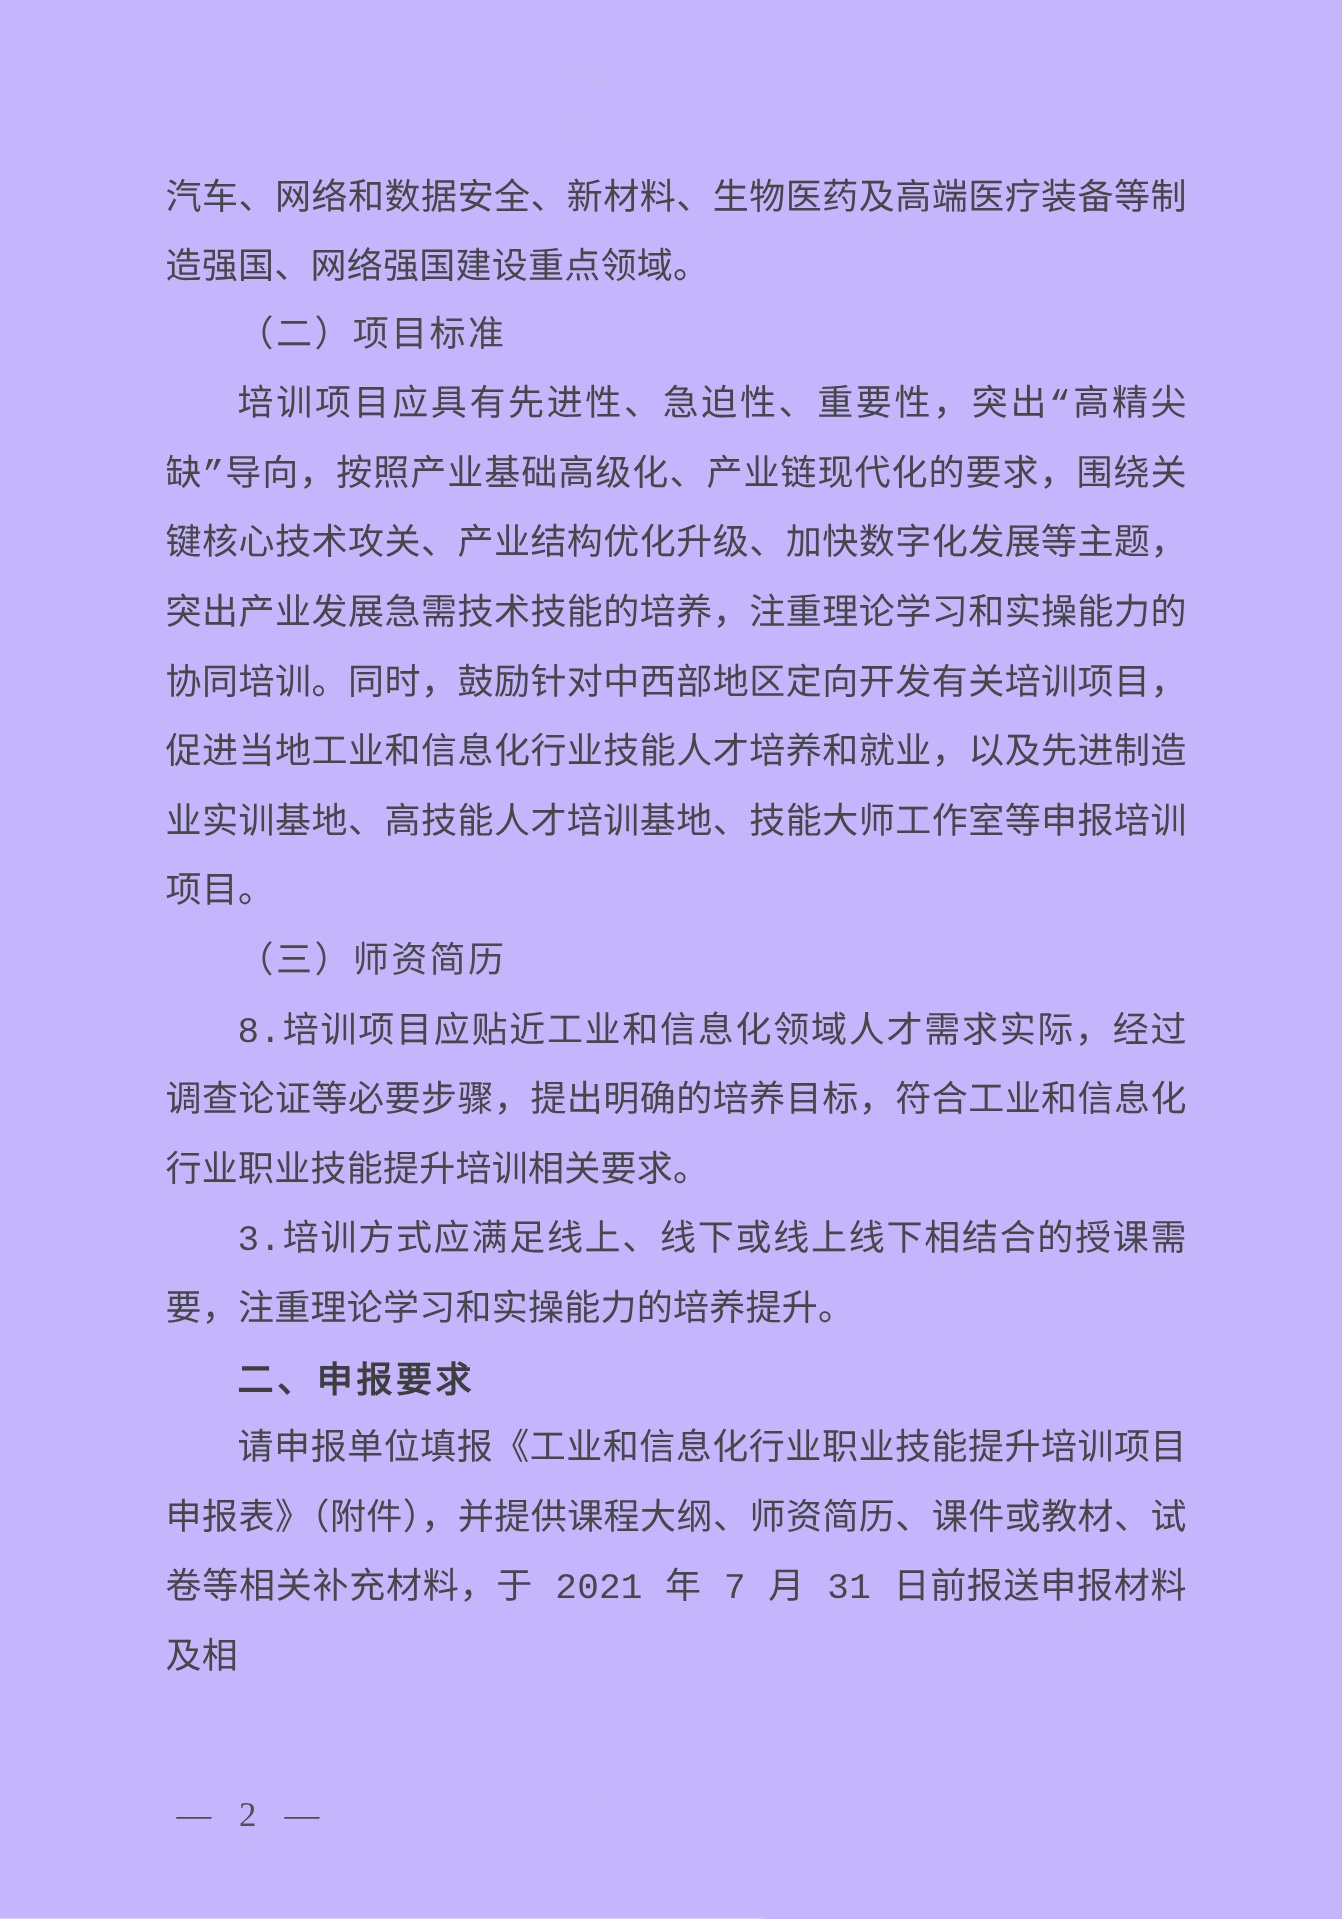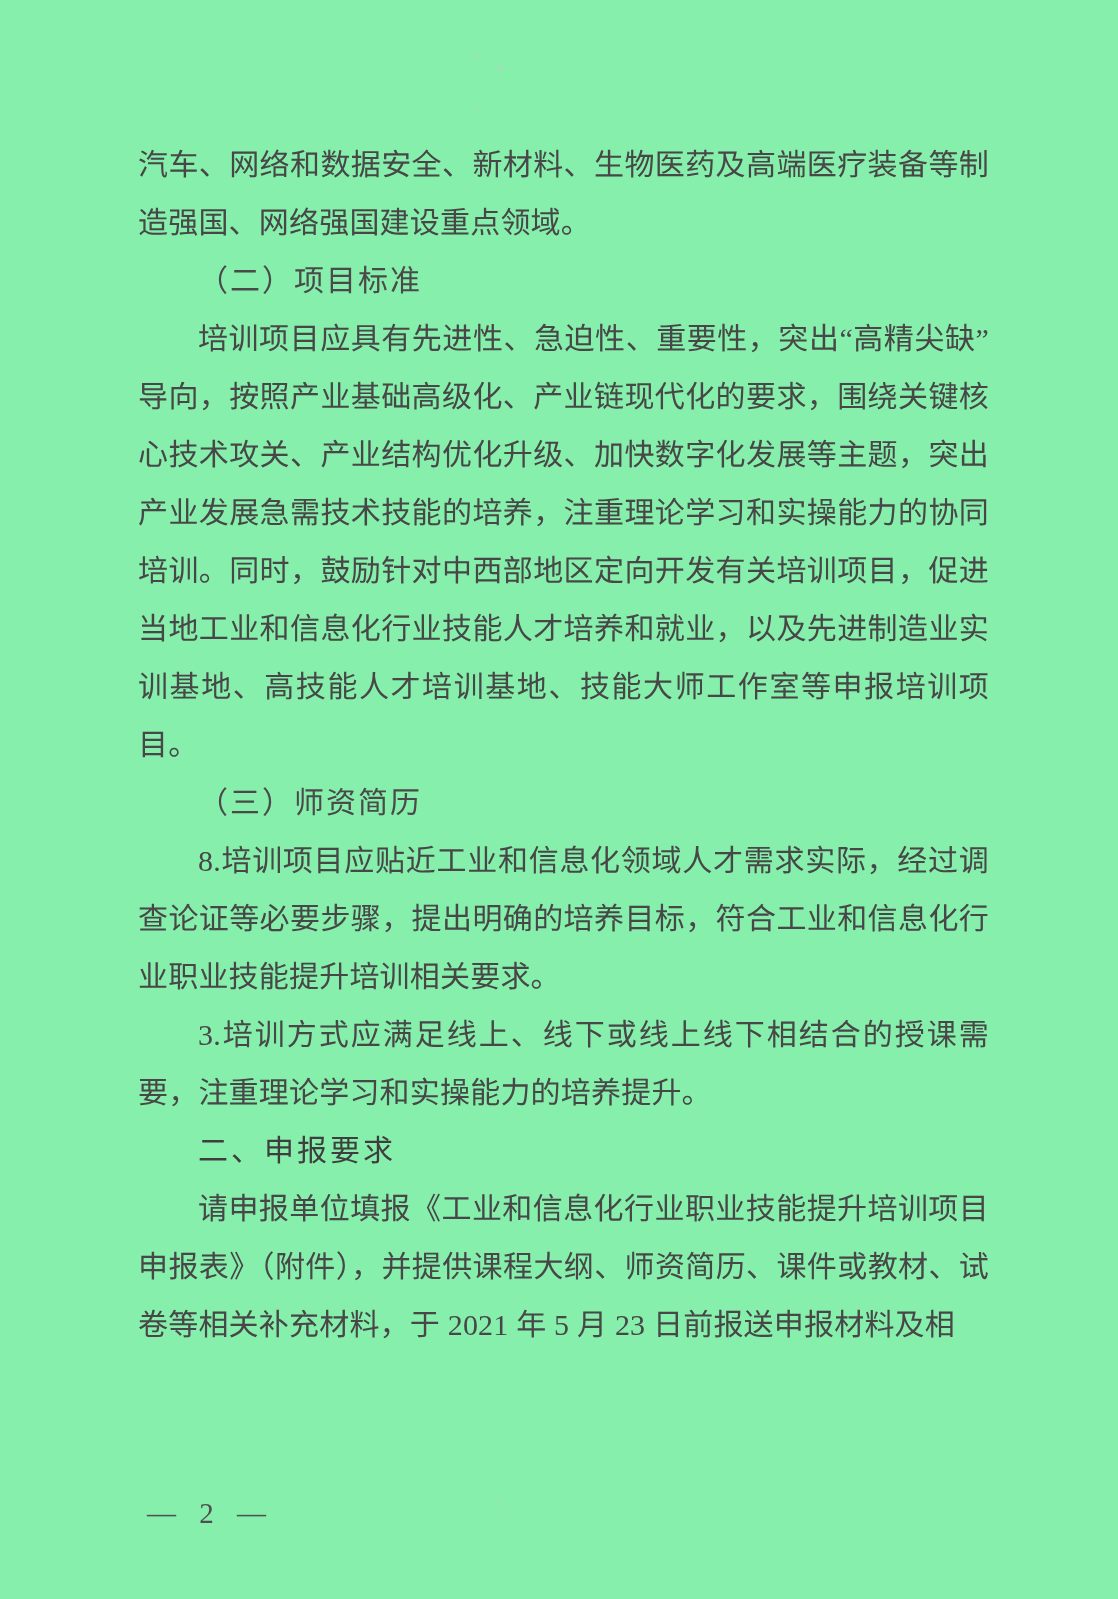--- a/index.html
+++ b/index.html
@@ -4,21 +4,21 @@
 <style>
   html, body {
     margin: 0;
     padding: 0;
     background: #ffffff;
   }
   .page {
     position: relative;
     width: 1118px;
     height: 1599px;
-    background: #86efac;
+    background: #c4b5fd;
     overflow: hidden;
     font-family: "Liberation Serif", "DejaVu Serif", serif;
     color: #474747;
   }
   
   .content {
     position: absolute;
     left: 138px;
     top: 136px;
     width: 851px;
@@ -30,30 +30,31 @@
   }
   .block {
     margin: 0;
     padding: 0;
     font-weight: normal;
     font-size: 30px;
     line-height: 58px;
   }
   .indent {
     text-indent: 2em;
+    font-family: Liberation Mono, monospace;
   }
   
   .heading-kaiti {
     letter-spacing: 2px;
     color: #4a4a4a;
   }
   
   .heading-bold {
     font-family: "Liberation Sans", "DejaVu Sans", sans-serif;
-    font-weight: 400;
+    font-weight: 700;
     color: #3e3e3e;
     letter-spacing: 3px;
   }
   .page-number {
     position: absolute;
     left: 147px;
     top: 1495px;
     font-size: 29px;
     line-height: 36px;
     color: #4f4f4f;
@@ -92,19 +93,19 @@
 
     <h3 class="block indent heading-kaiti">（三）师资简历</h3>
 
     <p class="block indent">8.培训项目应贴近工业和信息化领域人才需求实际，经过调查论证等必要步骤，提出明确的培养目标，符合工业和信息化行业职业技能提升培训相关要求。</p>
 
 
     <p class="block indent">3.培训方式应满足线上、线下或线上线下相结合的授课需要，注重理论学习和实操能力的培养提升。</p>
 
     <h3 class="block indent heading-bold">二、申报要求</h3>
 
-    <p class="block indent">请申报单位填报《工业和信息化行业职业技能提升培训项目申报表》（附件），并提供课程大纲、师资简历、课件或教材、试卷等相关补充材料，于 2021 年 5 月 23 日前报送申报材料及相</p>
+    <p class="block indent">请申报单位填报《工业和信息化行业职业技能提升培训项目申报表》（附件），并提供课程大纲、师资简历、课件或教材、试卷等相关补充材料，于 2021 年 7 月 31 日前报送申报材料及相</p>
 
   </div>
 
   <div class="page-number">— 2 —</div>
 
 </div>
 
 </body></html>

